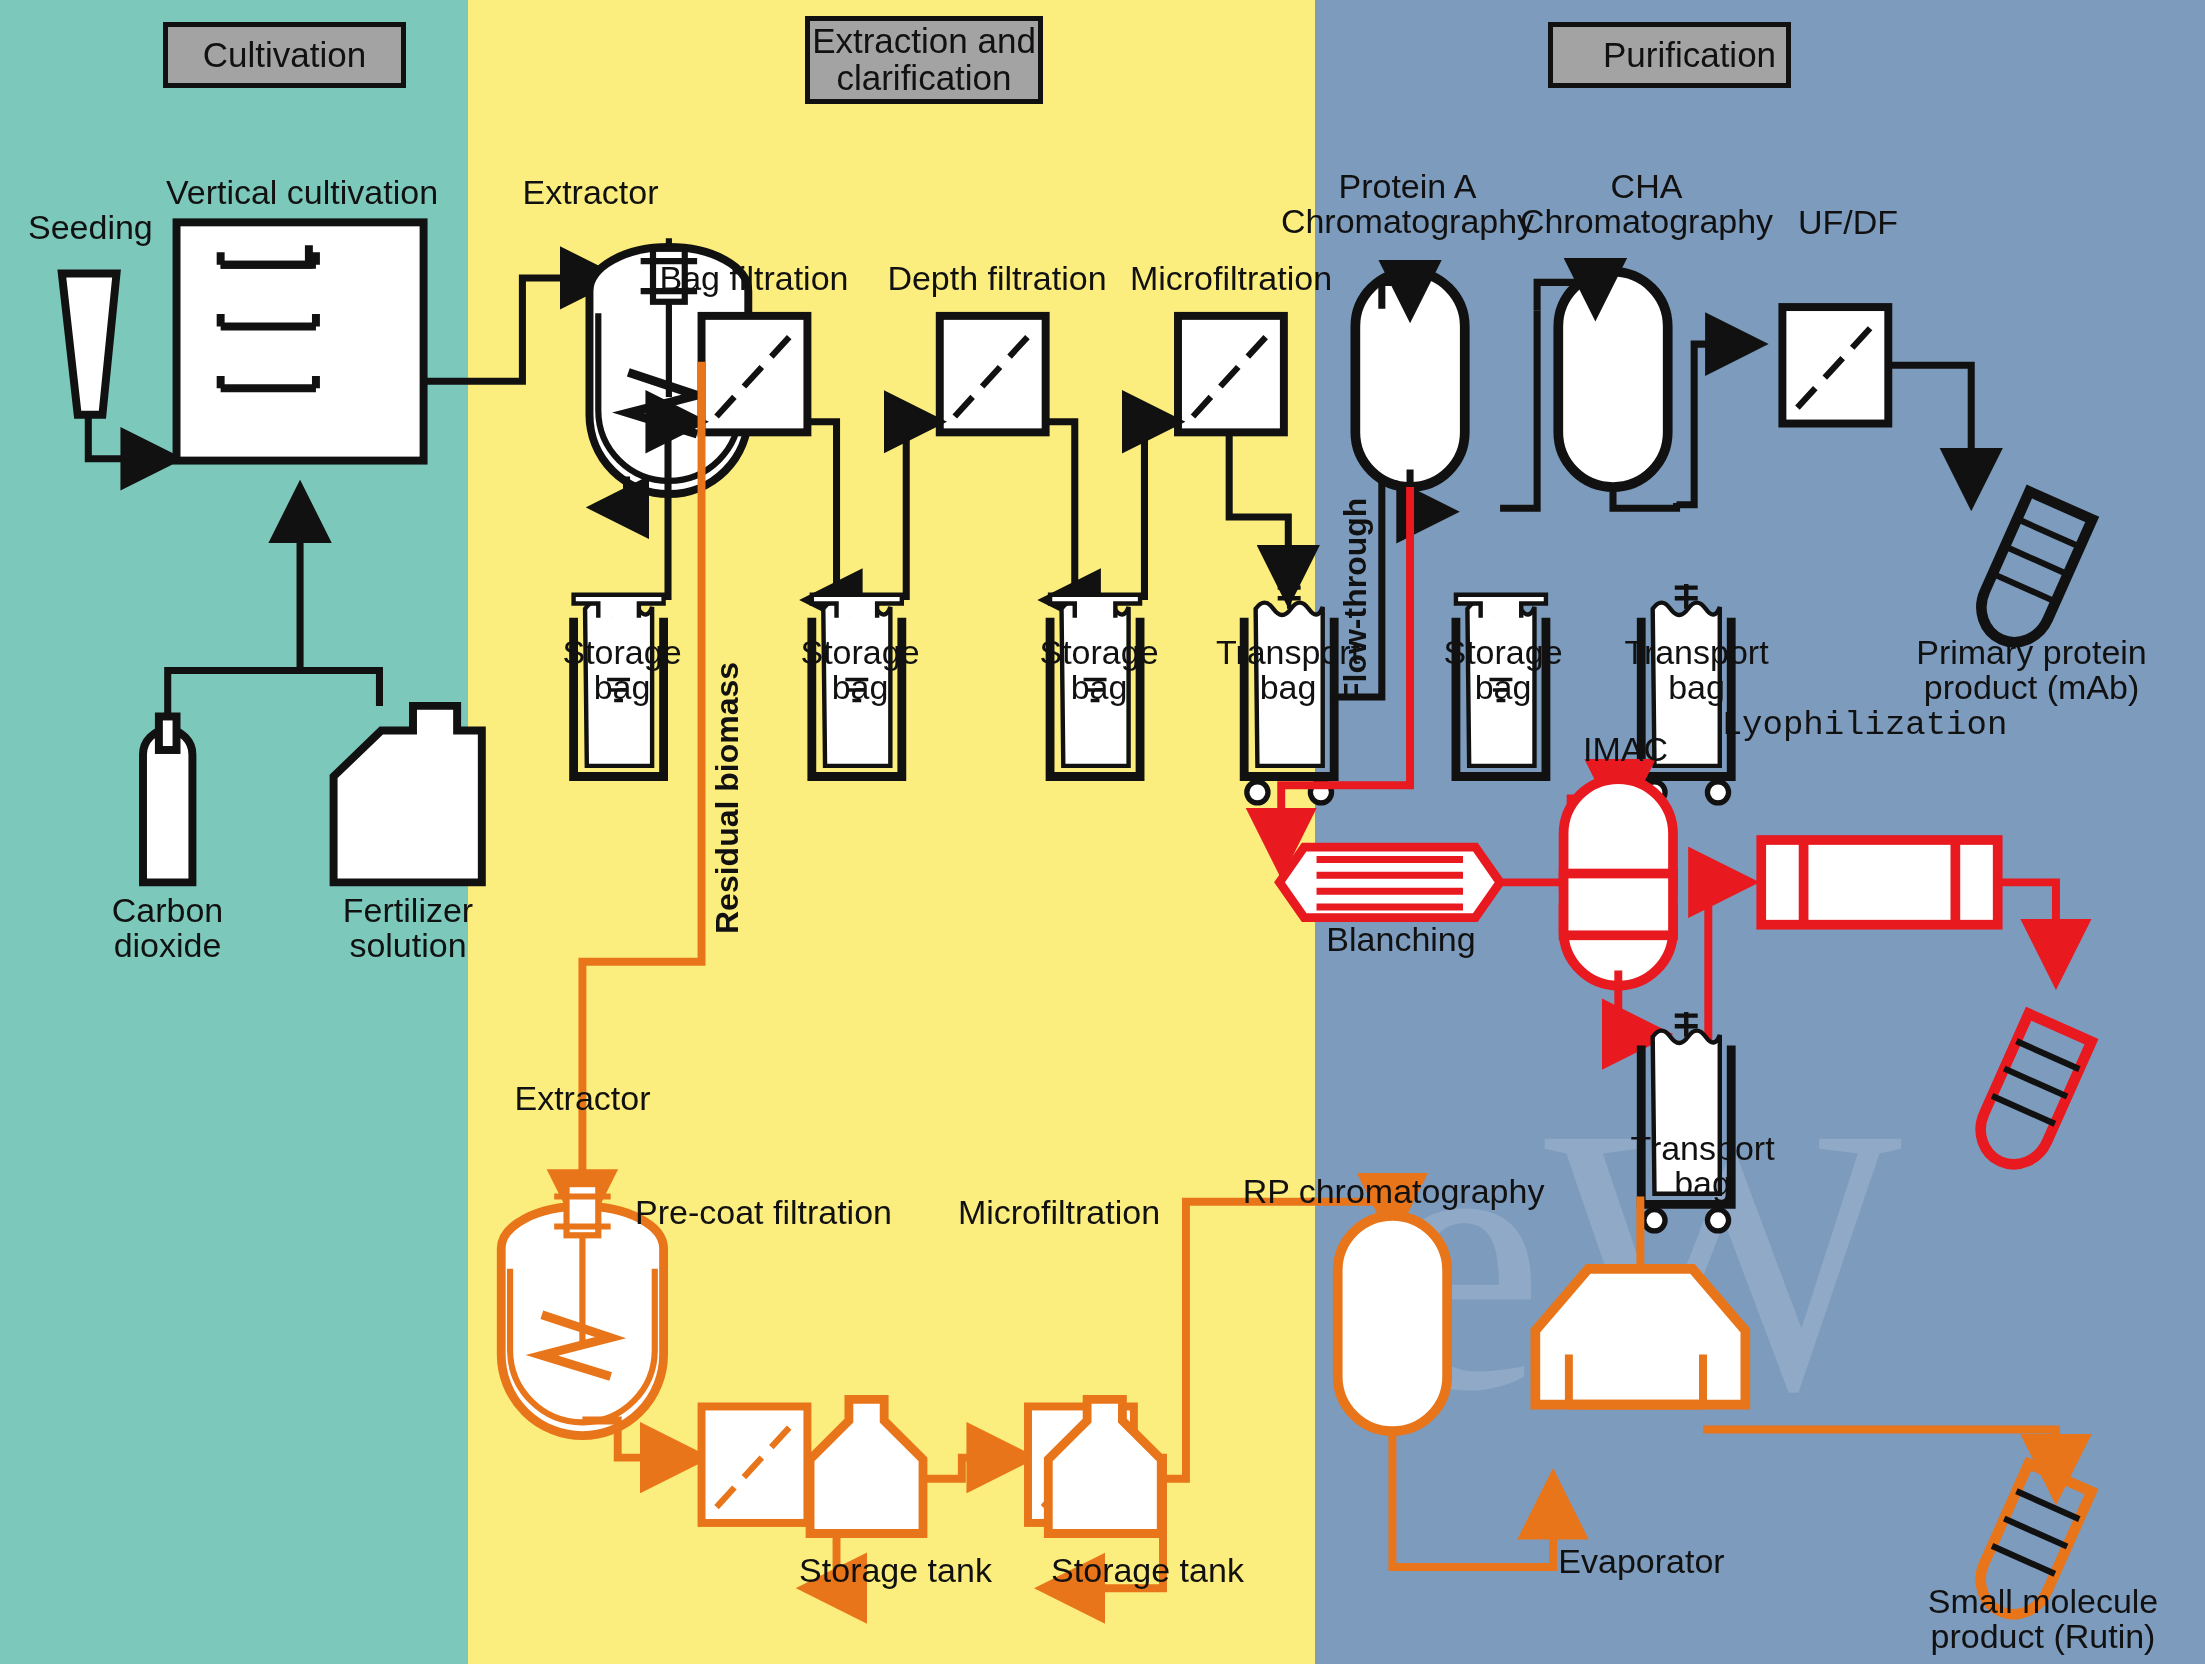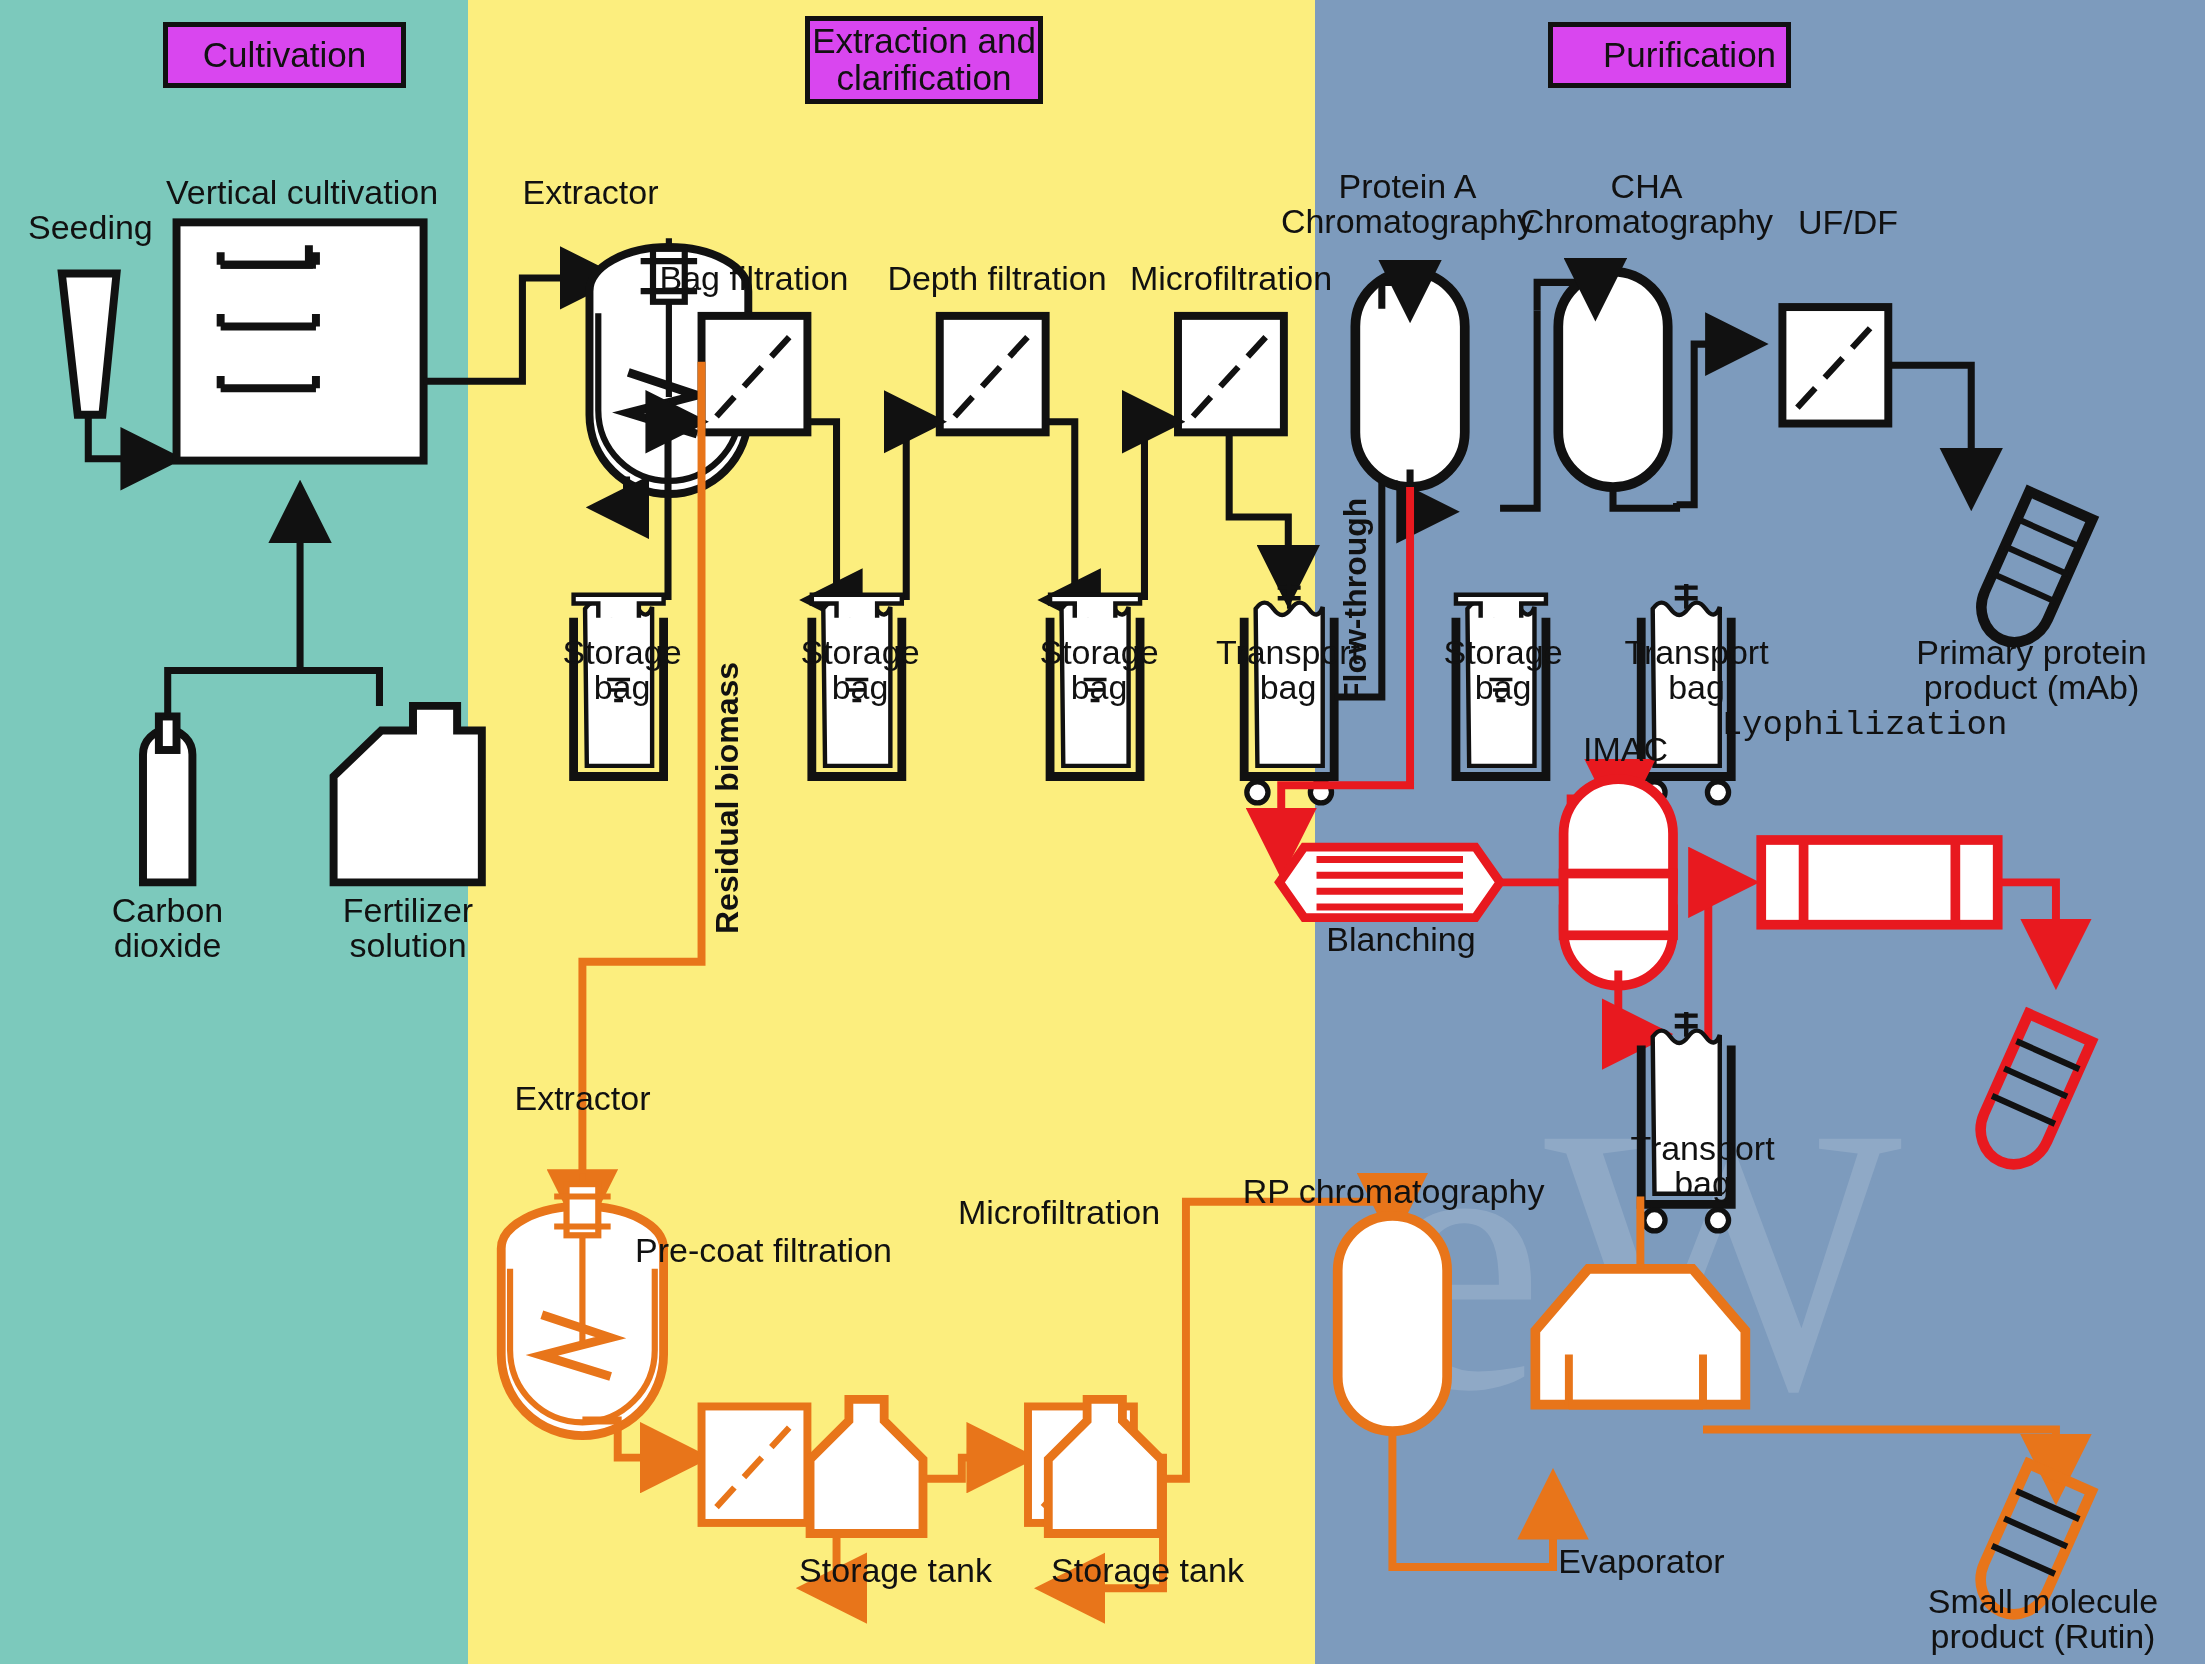--- a/index.html
+++ b/index.html
@@ -5,21 +5,21 @@
 <style>
   html,body{margin:0;padding:0;background:#fff;}
   body{font-family:"Liberation Sans",sans-serif;}
   #root{position:relative;width:2206px;height:1665px;overflow:hidden;}
   .band{position:absolute;top:0;bottom:0;}
   #band-cultivation{left:0;width:468px;background:#7CC9BC;}
   #band-extraction{left:468px;width:847px;background:#FCEE7E;}
   #band-purification{left:1315px;right:0;background:#7D9BBD;}
 
   .stage-title{
-    position:absolute;background:#d946ef;border:5.3px solid #111;
+    position:absolute;background:#a3a3a3;border:5.3px solid #111;
     display:flex;align-items:center;justify-content:center;
     text-align:center;font-size:35px;line-height:1.05;color:#111;
     box-sizing:border-box;
   }
   .lbl{position:absolute;color:#111;font-size:34px;line-height:1.04;
        text-align:center;white-space:pre-line;}
   .lbl.vert{writing-mode:vertical-rl;text-orientation:mixed;
             transform:rotate(180deg);font-weight:bold;white-space:nowrap;}
   svg.flow{position:absolute;left:0;top:0;width:2206px;height:1665px;
            pointer-events:none;}
@@ -308,21 +308,21 @@
   <div class="lbl" style="left:776px;top:635px;width:168px;">Storage
 bag</div>
   <div class="lbl" style="left:1015px;top:635px;width:168px;">Storage
 bag</div>
   <div class="lbl" style="left:1193px;top:635px;width:190px;">Transport
 bag</div>
 
   <div class="lbl vert" style="left:711px;top:626px;height:344px;font-size:32px;">Residual biomass</div>
 
   <div class="lbl" style="left:468px;top:1081px;width:229px;">Extractor</div>
-  <div class="lbl" style="left:618px;top:1195px;width:291px;margin-top:38px;">Pre-coat filtration</div>
+  <div class="lbl" style="left:618px;top:1195px;width:291px;">Pre-coat filtration</div>
   <div class="lbl" style="left:931px;top:1195px;width:256px;">Microfiltration</div>
   <div class="lbl" style="left:763px;top:1553px;width:265px;">Storage tank</div>
   <div class="lbl" style="left:1015px;top:1553px;width:265px;">Storage tank</div>
 
   <div class="lbl" style="left:1256px;top:169px;width:303px;">Protein A
 Chromatography</div>
   <div class="lbl" style="left:1507px;top:169px;width:279px;">CHA
 Chromatography</div>
   <div class="lbl" style="left:1773px;top:205px;width:150px;">UF/DF</div>
   <div class="lbl vert" style="left:1339px;top:476px;height:247px;font-size:32px;">Flow-through</div>

